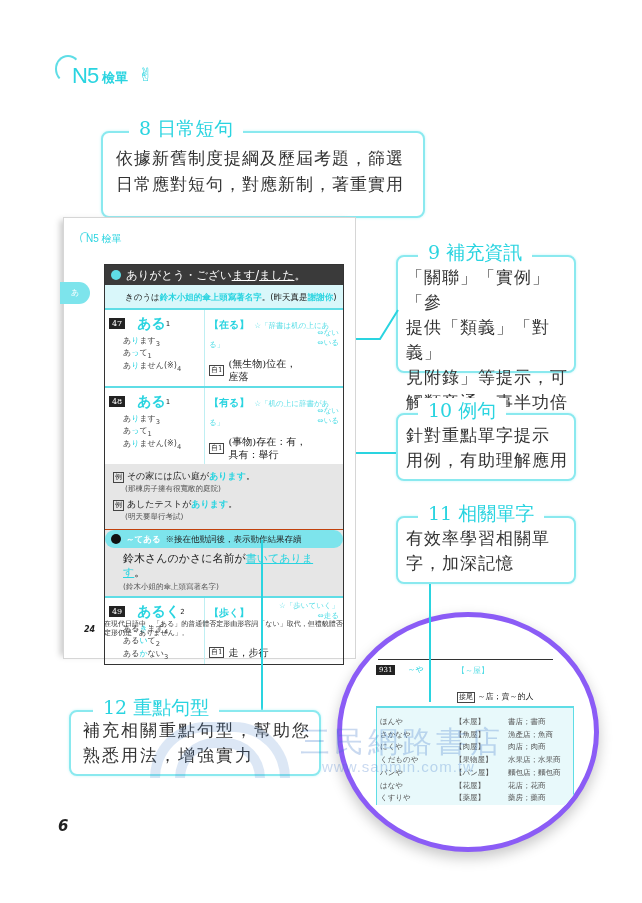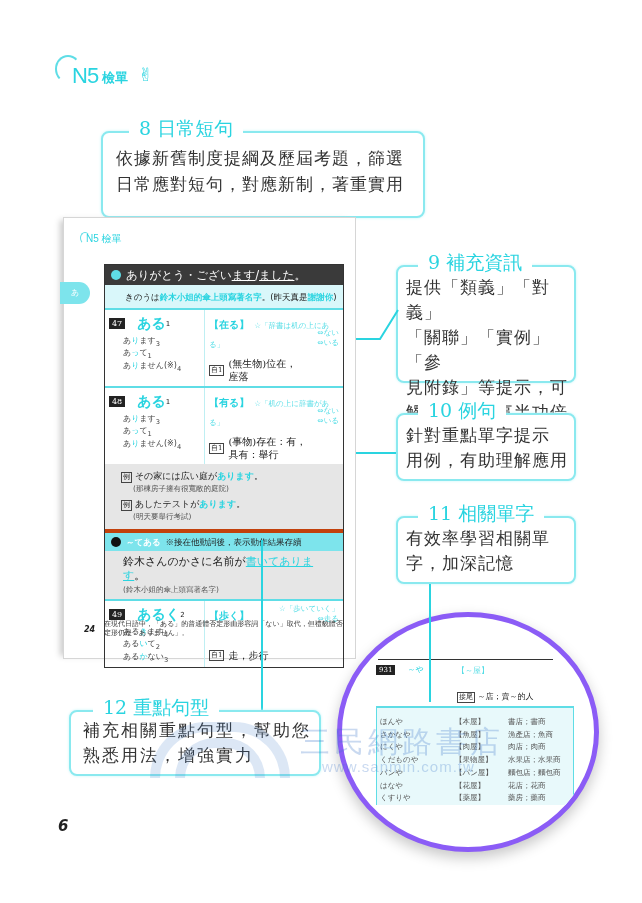--- a/index.html
+++ b/index.html
@@ -34,26 +34,26 @@
   .num { display: inline-block; background: #222; color: #fff; font-family: "DejaVu Serif", serif; font-size: 8px; padding: 1px 3px; margin-right: 12px; vertical-align: middle; }
   .kana { color: #2ad4e0; font-size: 14px; font-weight: bold; vertical-align: middle; }
   .acc { font-size: 7px; vertical-align: middle; }
   .conj { font-size: 8px; line-height: 10px; padding-left: 14px; margin-top: 3px; color: #444; }
   .conj b { color: #2ad4e0; font-weight: normal; }
   .kanji { color: #2ad4e0; font-size: 10px; font-weight: bold; }
   .note { color: #55dde6; font-size: 7.5px; }
   .rel { position: absolute; right: 4px; font-size: 7.5px; color: #55dde6; text-align: right; line-height: 10px; }
   .mean { display: flex; align-items: center; gap: 4px; margin-top: 6px; font-family: "DejaVu Serif", serif; font-size: 10px; line-height: 13px; }
   .tag { display: inline-block; border: 1px solid #444; font-size: 7px; padding: 0 1px; line-height: 9px; }
-  .examples { background: #e6e6e6; padding: 3px 16px; font-size: 9px; border-bottom: 4px solid #c2410c; }
+  .examples { background: #e6e6e6; padding: 3px 8px; font-size: 9px; border-bottom: 1px solid #c2410c; }
   .examples .ex { margin: 3px 0; line-height: 12px; }
   .examples .tr { font-size: 7.5px; color: #555; padding-left: 12px; }
   .examples .hl { color: #2ad4e0; font-weight: bold; }
   .pattern { background: #e6e6e6; border-bottom: 2px solid #5fdde6; }
-  .pattern .bar { background: #7de4ec; height: 18px; line-height: 18px; padding-left: 6px; font-size: 8.5px; display: flex; gap: 5px; align-items: center; }
+  .pattern .bar { background: #7de4ec; height: 18px; line-height: 18px; padding-left: 6px; font-size: 8.5px; display: flex; gap: 5px; align-items: center; border-radius: 9px; }
   .pattern .bar .dot2 { width: 10px; height: 10px; border-radius: 50%; background: #111; display: inline-block; }
   .pattern .bar .pt { color: #fff; font-weight: bold; }
   .pattern .bar .ds { font-family: "DejaVu Serif", serif; color: #222; }
   .pattern .sent { font-family: "DejaVu Serif", serif; font-size: 11px; padding: 4px 8px 0 18px; line-height: 14px; }
   .pattern .sent .hl { color: #2ad4e0; text-decoration: underline; }
   .pattern .tr { font-size: 7.5px; color: #555; padding: 2px 0 4px 18px; }
   .footnote { position: absolute; left: 40px; top: 402px; width: 240px; font-size: 7px; line-height: 9px; color: #333; }
   .pgnum { position: absolute; left: 20px; top: 407px; font-size: 8px; font-style: italic; font-weight: bold; }
 
   .magnifier { left: 337px; top: 612px; width: 262px; height: 240px; border-radius: 50%; background: #fff; border: 5px solid #8b5cf6; box-shadow: 0 6px 14px rgba(0,0,0,0.22); overflow: hidden; }
@@ -86,25 +86,25 @@
 
 <div class="callout" style="left:101px; top:131px; width:324px; height:87px;">
   <div class="ttl" style="left:26px;">8 日常短句</div>
   <div class="body" style="padding:12px 0 0 13px;">
     <div>依據新舊制度提綱及歷屆考題，篩選</div>
     <div>日常應對短句，對應新制，著重實用</div>
   </div>
 </div>
 <div class="connector" style="left:240px; top:218px; width:2px; height:47px;"></div>
 
-<div class="callout" style="left:396px; top:265px; width:180px; height:118px;">
+<div class="callout" style="left:396px; top:255px; width:180px; height:118px;">
   <div class="ttl" style="left:20px;">9 補充資訊</div>
   <div class="body" style="padding:8px 0 0 8px; line-height:25px;">
+    <div>「關聯」「實例」「參</div>
     <div>提供「類義」「對義」</div>
-    <div>「關聯」「實例」「參</div>
     <div>見附錄」等提示，可</div>
     <div>觸類旁通，事半功倍</div>
   </div>
 </div>
 <svg class="abs" style="left:340px; top:300px;" width="60" height="50">
   <polyline points="2,32 14,32 14,46 2,46" fill="none" stroke="#2ad4e0" stroke-width="2"></polyline>
   <polyline points="14,39 40,39 58,10" fill="none" stroke="#2ad4e0" stroke-width="2"></polyline>
 </svg>
 
 <div class="callout" style="left:396px; top:413px; width:180px; height:68px;">

